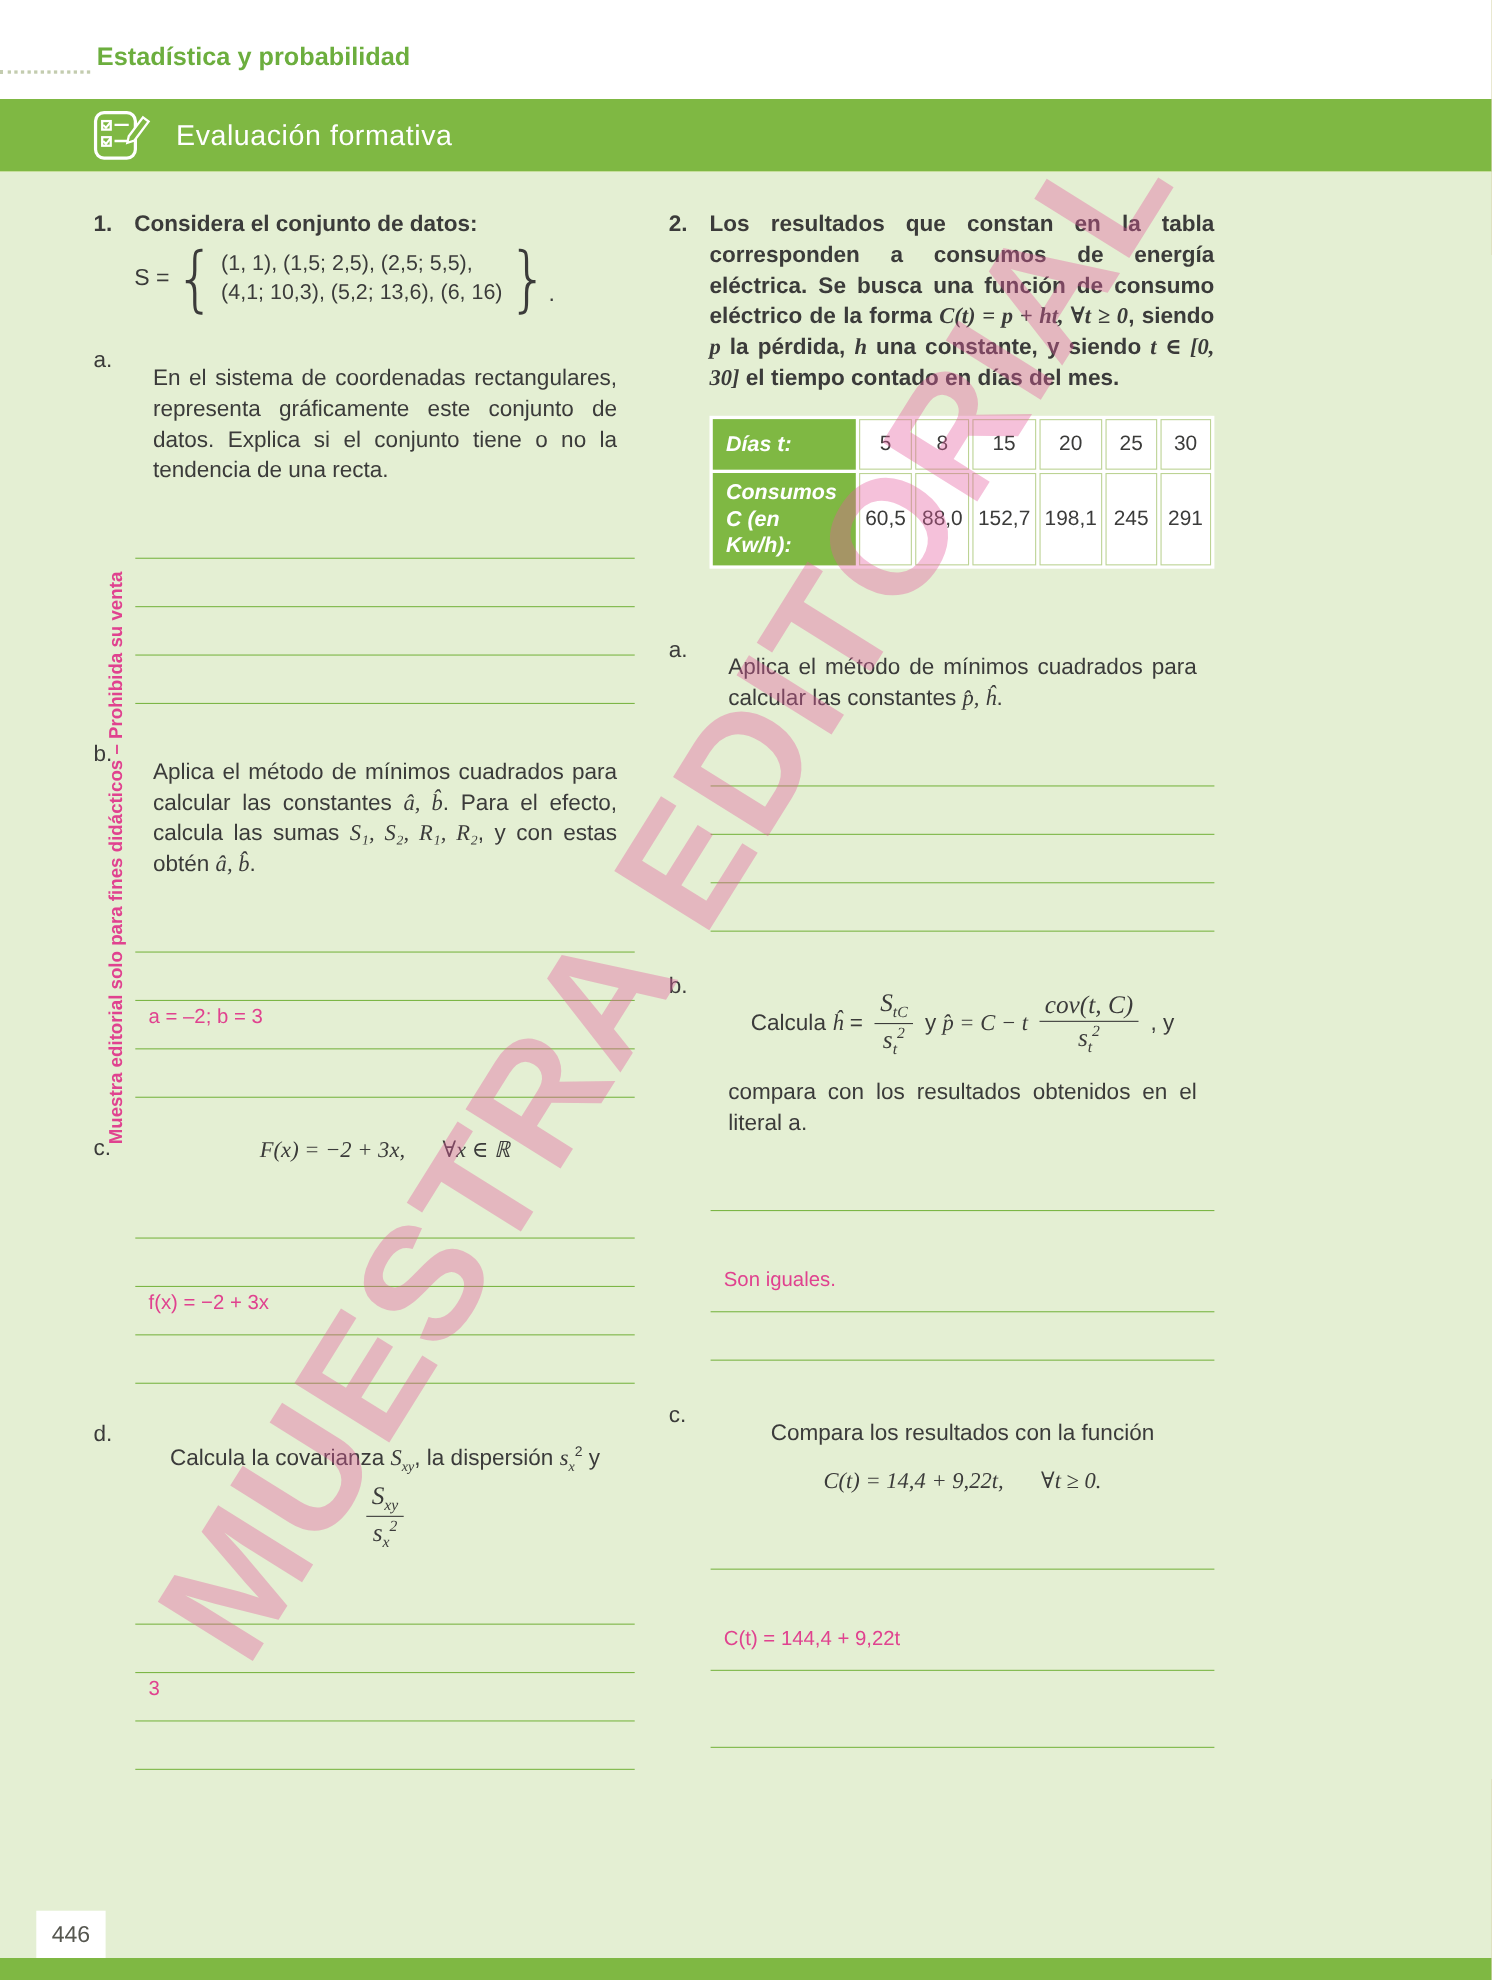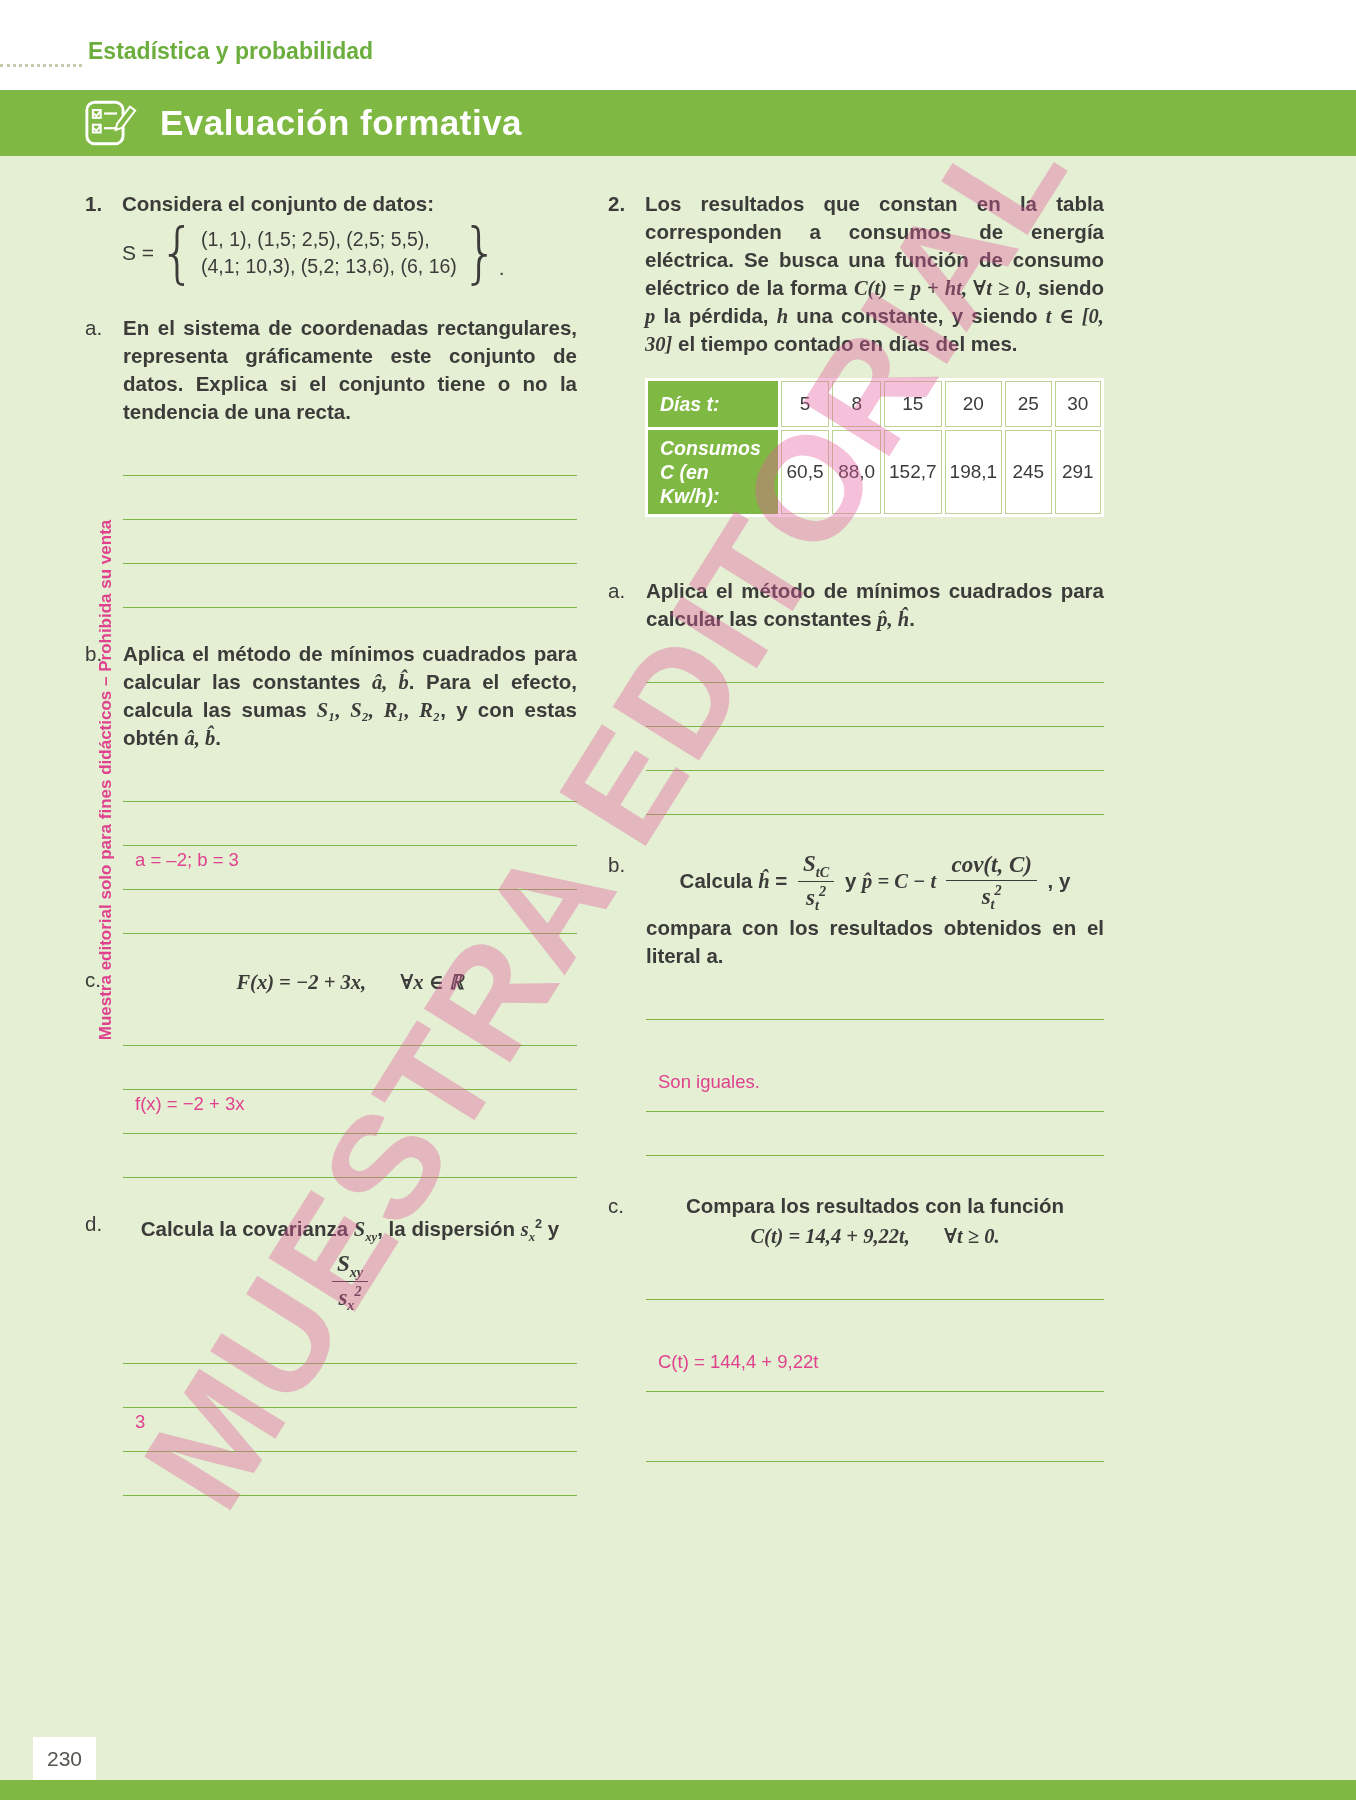--- a/index.html
+++ b/index.html
@@ -8,21 +8,21 @@
   .page { position: relative; width: 1356px; height: 1800px; margin: 0 auto; background: #fef9c3; overflow: hidden; color: #3B3B3A; }
 
   
   .topbar { position: absolute; top: 0; left: 0; width: 100%; height: 90px; background: #fff; }
   .dotted-lead { position: absolute; left: 0; top: 64px; width: 82px; border-top: 3px dotted #C3CCAF; }
   .breadcrumb { position: absolute; left: 88px; top: 38px; margin: 0; font-size: 23px; font-weight: 700; color: #6CAE3E; }
 
   
   .banner { position: absolute; top: 90px; left: 0; width: 100%; height: 66px; background: #7FB843; display: flex; align-items: center; }
   .banner-icon { margin-left: 84px; display: inline-flex; }
-  .banner-title { margin: 0 0 0 22px; font-size: 35px; font-weight: 700; color: #fff; letter-spacing: 0.5px; }
+  .banner-title { margin: 0 0 0 22px; font-size: 26px; font-weight: 400; color: #fff; letter-spacing: 0.5px; }
 
   
   .content { position: absolute; top: 156px; left: 0; width: 100%; height: 1624px; background: #E4EFD3; }
 
   
   .col { position: absolute; font-size: 20.5px; line-height: 28px; }
   .col-left  { left: 85px;  top: 190px; width: 492px; }
   .col-right { left: 608px; top: 190px; width: 496px; }
 
   .ex-head { display: flex; }
@@ -39,21 +39,21 @@
   .set-lines { display: flex; flex-direction: column; font-size: 19.5px; line-height: 27px; padding: 0 5px; }
   .set-period { align-self: flex-end; font-size: 21px; }
 
   
   .part { display: flex; }
   .col-left .part { margin-top: 32px; }
   .col-right .part { margin-top: 36px; }
   .col-right .part.part-first { margin-top: 60px; }
   .part-label { flex: none; width: 38px; }
   .part-body { flex: 1; min-width: 0; }
-  .part-text { margin: 0; text-align: justify; font-weight: bold; }
+  .part-text { margin: 16px; text-align: justify; }
   .part-text.no-justify { text-align: center; }
   .formula-indent { margin-top: 2px; }
   .forall-gap { display: inline-block; margin-left: 34px; }
 
   
   .lines { margin: 6px 0 0 38px; }
   .line { height: 44px; border-bottom: 1.7px solid #7CB646; display: flex; align-items: flex-start; }
   .line.gap-lg { margin-top: 48px; }
   .line.gap-md { margin-top: 26px; }
   .answer { color: #E0428F; font-size: 18.5px; padding: 0 0 4px 12px; font-family: "Liberation Sans", sans-serif; font-style: normal; }
@@ -264,17 +264,17 @@
         </div>
       <div class="line gap-md"></div>
     </div>
   </section>
 
   <div class="sidebar-note">Muestra editorial solo para fines didácticos – Prohibida su venta</div>
 
   <div class="watermark">MUESTRA EDITORIAL</div>
 
   <div class="pagenum-box">
-      <span>230</span>
+      <span>446</span>
     </div>
   <div class="footer-bar"></div>
 
 </div>
 
 </body></html>

